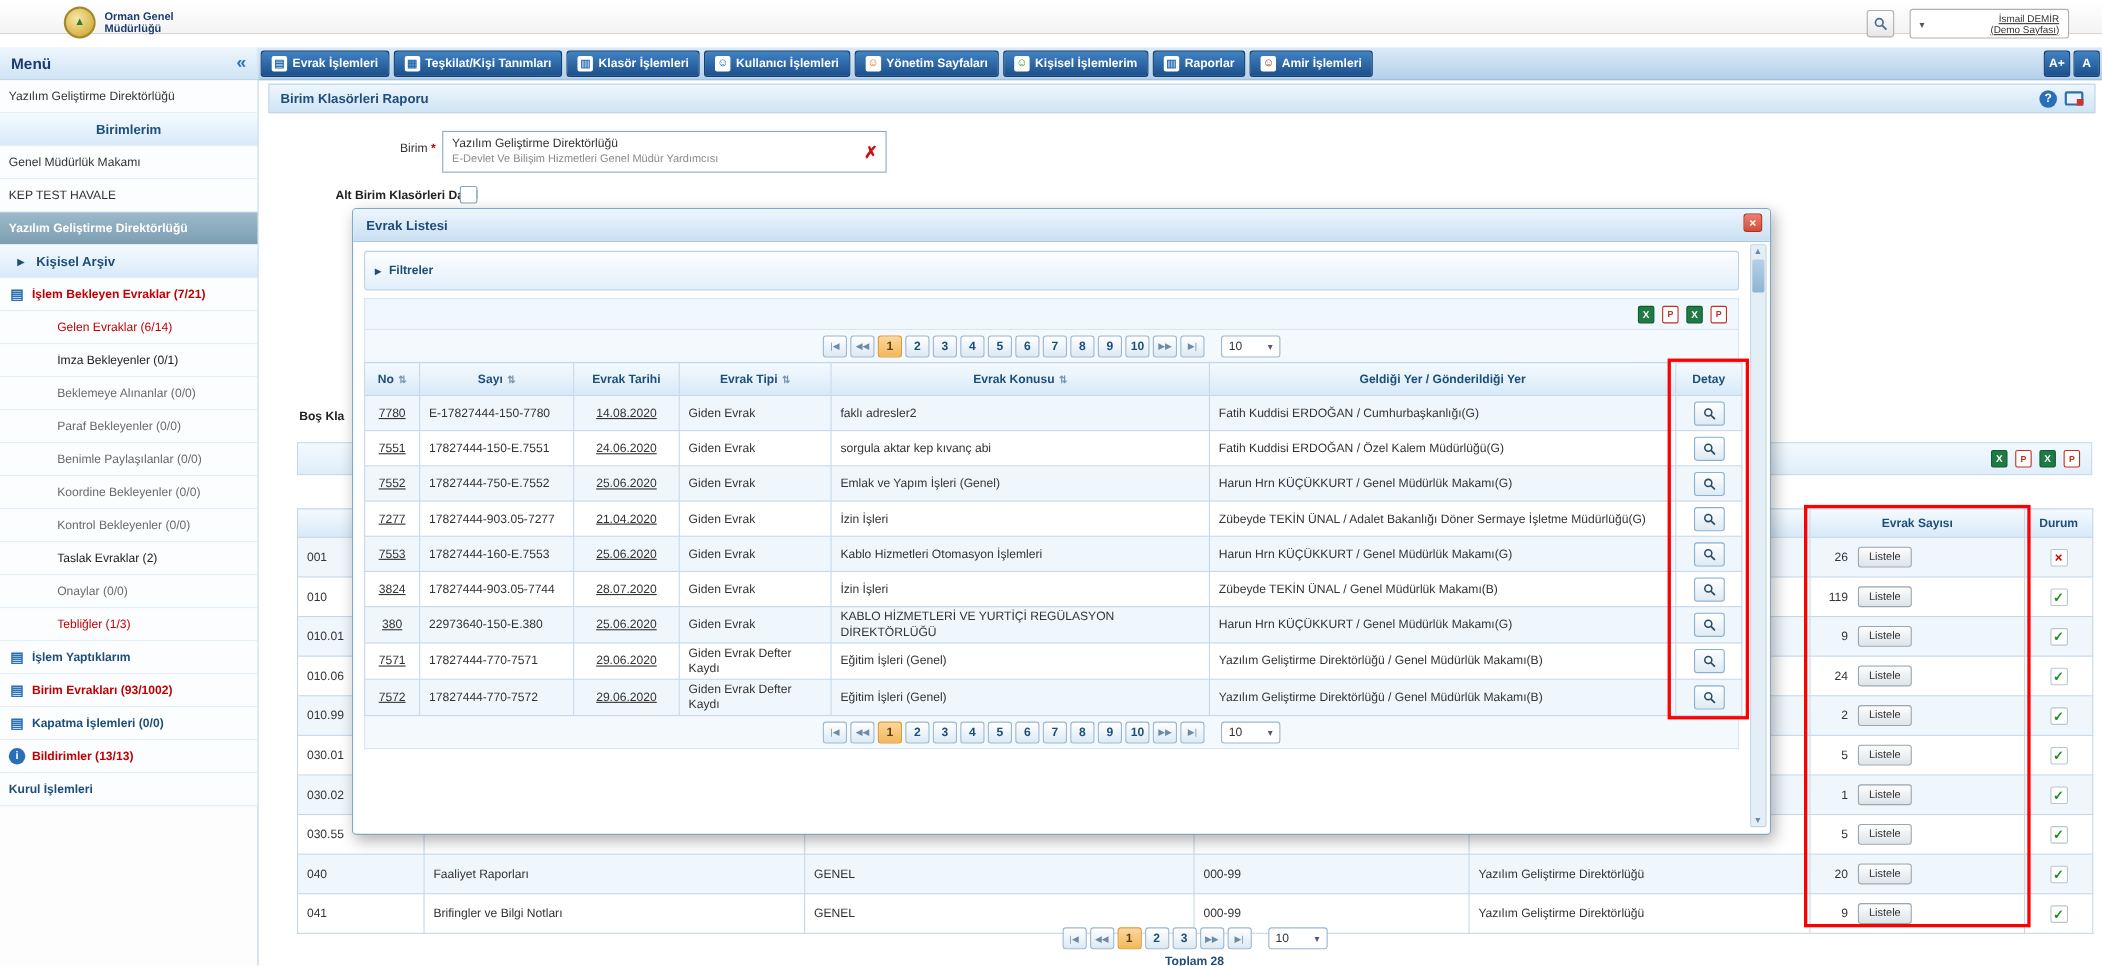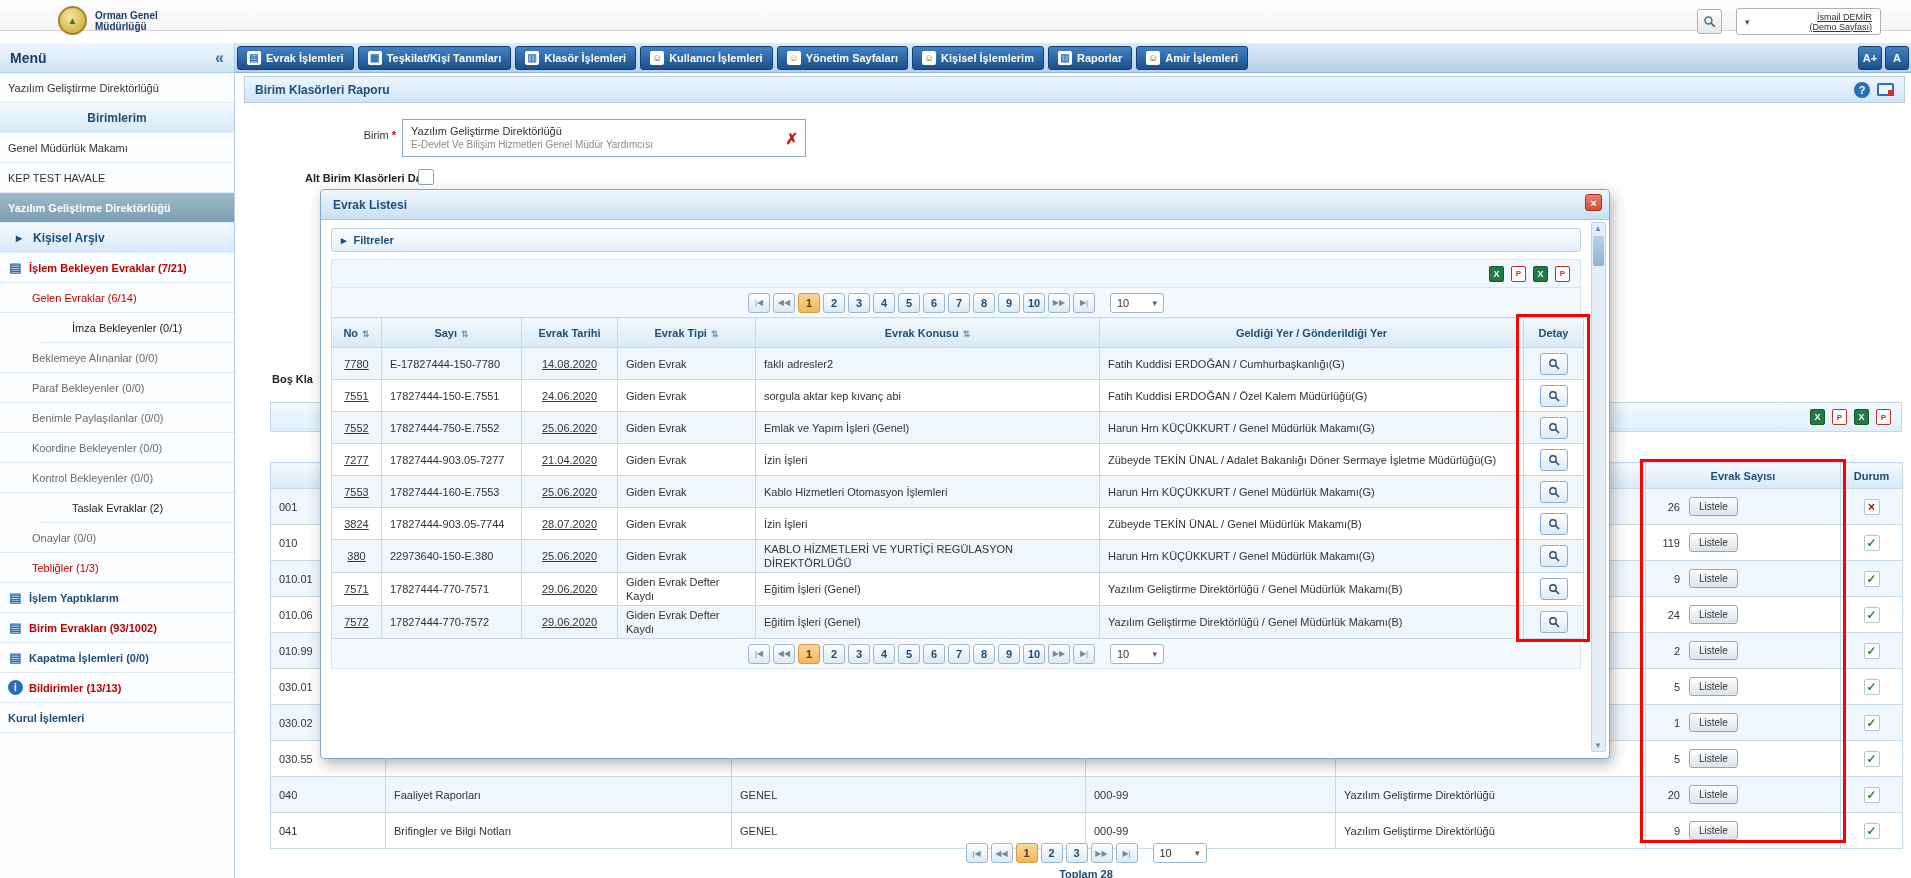--- a/index.html
+++ b/index.html
@@ -33,24 +33,24 @@
   .sb-icon.info{display:flex;background:#2a6fb5;border-radius:50%;color:#fff;font-weight:bold;font-size:10px;}
   .sb-icon.info::before{content:"i";}
   .sb-label{white-space:nowrap;overflow:hidden;}
   .type-plain{color:#333;}
   .type-header{justify-content:center;background:linear-gradient(#f5fbff,#d8e9f9);font-weight:bold;color:#1d4e79;font-size:12px;}
   .type-header-arrow{background:linear-gradient(#f5fbff,#d8e9f9);font-weight:bold;color:#1d4e79;font-size:12px;padding-left:16px;}
   .type-header-arrow::before{content:"▸";color:#1d4e79;margin-right:5px;}
   .type-selected{background:linear-gradient(#9db9c9,#7c9eb2);color:#fff;font-weight:bold;}
   .type-section{font-weight:bold;color:#1d4e79;}
   .type-section-red{font-weight:bold;color:#c00000;}
-  .type-sub,.type-sub-red,.type-sub-dark{padding-left:32px;}
+  .type-sub,.type-sub-red,.type-sub-dark{padding-left:52px;}
   .type-sub{color:#6a6a6a;}
   .type-sub-red{color:#c00000;}
-  .type-sub-dark{color:#222;margin-left:40px;}
+  .type-sub-dark{color:#222;}
 
   
   .navbar{position:absolute;left:235px;top:43px;right:0;height:30px;background:linear-gradient(#dcebf8,#b4d0e9);border-bottom:1px solid #8fb4d6;display:flex;align-items:center;gap:4px;padding:0 2px;z-index:5;}
   .nav-tab{height:24px;display:flex;align-items:center;gap:5px;padding:0 9px;background:linear-gradient(#4183c4,#1c4f8a);border:1px solid #16406f;border-radius:3px;color:#fff;font-weight:bold;font-size:11px;white-space:nowrap;cursor:pointer;}
   .tab-icon{width:14px;height:14px;border-radius:2px;background:#fff;display:flex;align-items:center;justify-content:center;font-size:10px;flex:0 0 auto;}
   .tab-icon.doc::before{content:"▤";color:#2a6fb5;}
   .tab-icon.org::before{content:"▦";color:#2a6fb5;}
   .tab-icon.folder::before{content:"▥";color:#3a79b8;}
   .tab-icon.user::before{content:"☺";color:#2a6fb5;}
   .tab-icon.users::before{content:"☺";color:#e0862e;}
@@ -122,21 +122,21 @@
   .pg-size{margin-left:12px;width:54px;height:20px;border:1px solid #9bb7cf;border-radius:3px;background:#fff;display:flex;align-items:center;justify-content:space-between;padding:0 6px;font-size:11px;color:#333;cursor:pointer;}
   .pg-size::after{content:"▾";color:#557;font-size:9px;}
 
   
   .modal{position:absolute;left:320px;top:189px;width:1290px;height:570px;background:#fff;border:1px solid #7ea8cc;border-radius:4px;box-shadow:3px 5px 14px rgba(0,0,0,.3);z-index:40;}
   .modal-titlebar{height:30px;background:linear-gradient(#eef6fd,#c9dff2);border-bottom:1px solid #a9c8e0;display:flex;align-items:center;padding:0 12px;border-radius:4px 4px 0 0;position:relative;}
   .modal-title{font-weight:bold;color:#1d4e79;font-size:12px;}
   .modal-close{position:absolute;top:4px;right:7px;width:17px;height:17px;background:linear-gradient(#f0806e,#d84a38);border:1px solid #a03324;border-radius:3px;color:#fff;font-weight:bold;font-size:11px;display:flex;align-items:center;justify-content:center;cursor:pointer;}
   .modal-close::before{content:"×";}
   .modal-body{padding:8px 28px 6px 10px;overflow:hidden;}
-  .filters-bar{height:24px;border:1px solid #b9d2e8;border-radius:3px;background:linear-gradient(#fdfeff,#e2effa);display:flex;align-items:center;gap:7px;padding:11px 9px;font-weight:bold;color:#1d4e79;font-size:11px;margin-bottom:7px;cursor:pointer;}
+  .filters-bar{height:36px;border:1px solid #b9d2e8;border-radius:3px;background:linear-gradient(#fdfeff,#e2effa);display:flex;align-items:center;gap:7px;padding:11px 9px;font-weight:bold;color:#1d4e79;font-size:11px;margin-bottom:7px;cursor:pointer;}
   .filters-arrow::before{content:"▸";color:#1d4e79;}
   .modal-toolbar{height:28px;background:#f0f7fd;border:1px solid #d7e6f2;border-bottom:none;display:flex;align-items:center;justify-content:flex-end;gap:7px;padding:0 10px;}
   .pg-row{height:30px;background:#f4f9fd;border:1px solid #d7e6f2;display:flex;align-items:center;justify-content:center;}
   .pg-row.top{border-bottom:none;}
   .pg-row.bottom{border-top:none;}
   .modal-table-wrap{position:relative;}
   .modal-table{width:1252px;border-collapse:collapse;table-layout:fixed;font-size:11px;}
   .modal-table th{height:30px;background:linear-gradient(#f4fafe,#d7e9f8);border:1px solid #c5d9ea;color:#1d4e79;font-weight:bold;font-size:11px;padding:2px 4px;}
   .modal-table th.sortable::after{content:"⇅";margin-left:4px;color:#7a93ab;font-size:9px;}
   .modal-table td{border:1px solid #c5d9ea;padding:2px 8px;height:32px;line-height:14px;color:#333;background:#fff;}

